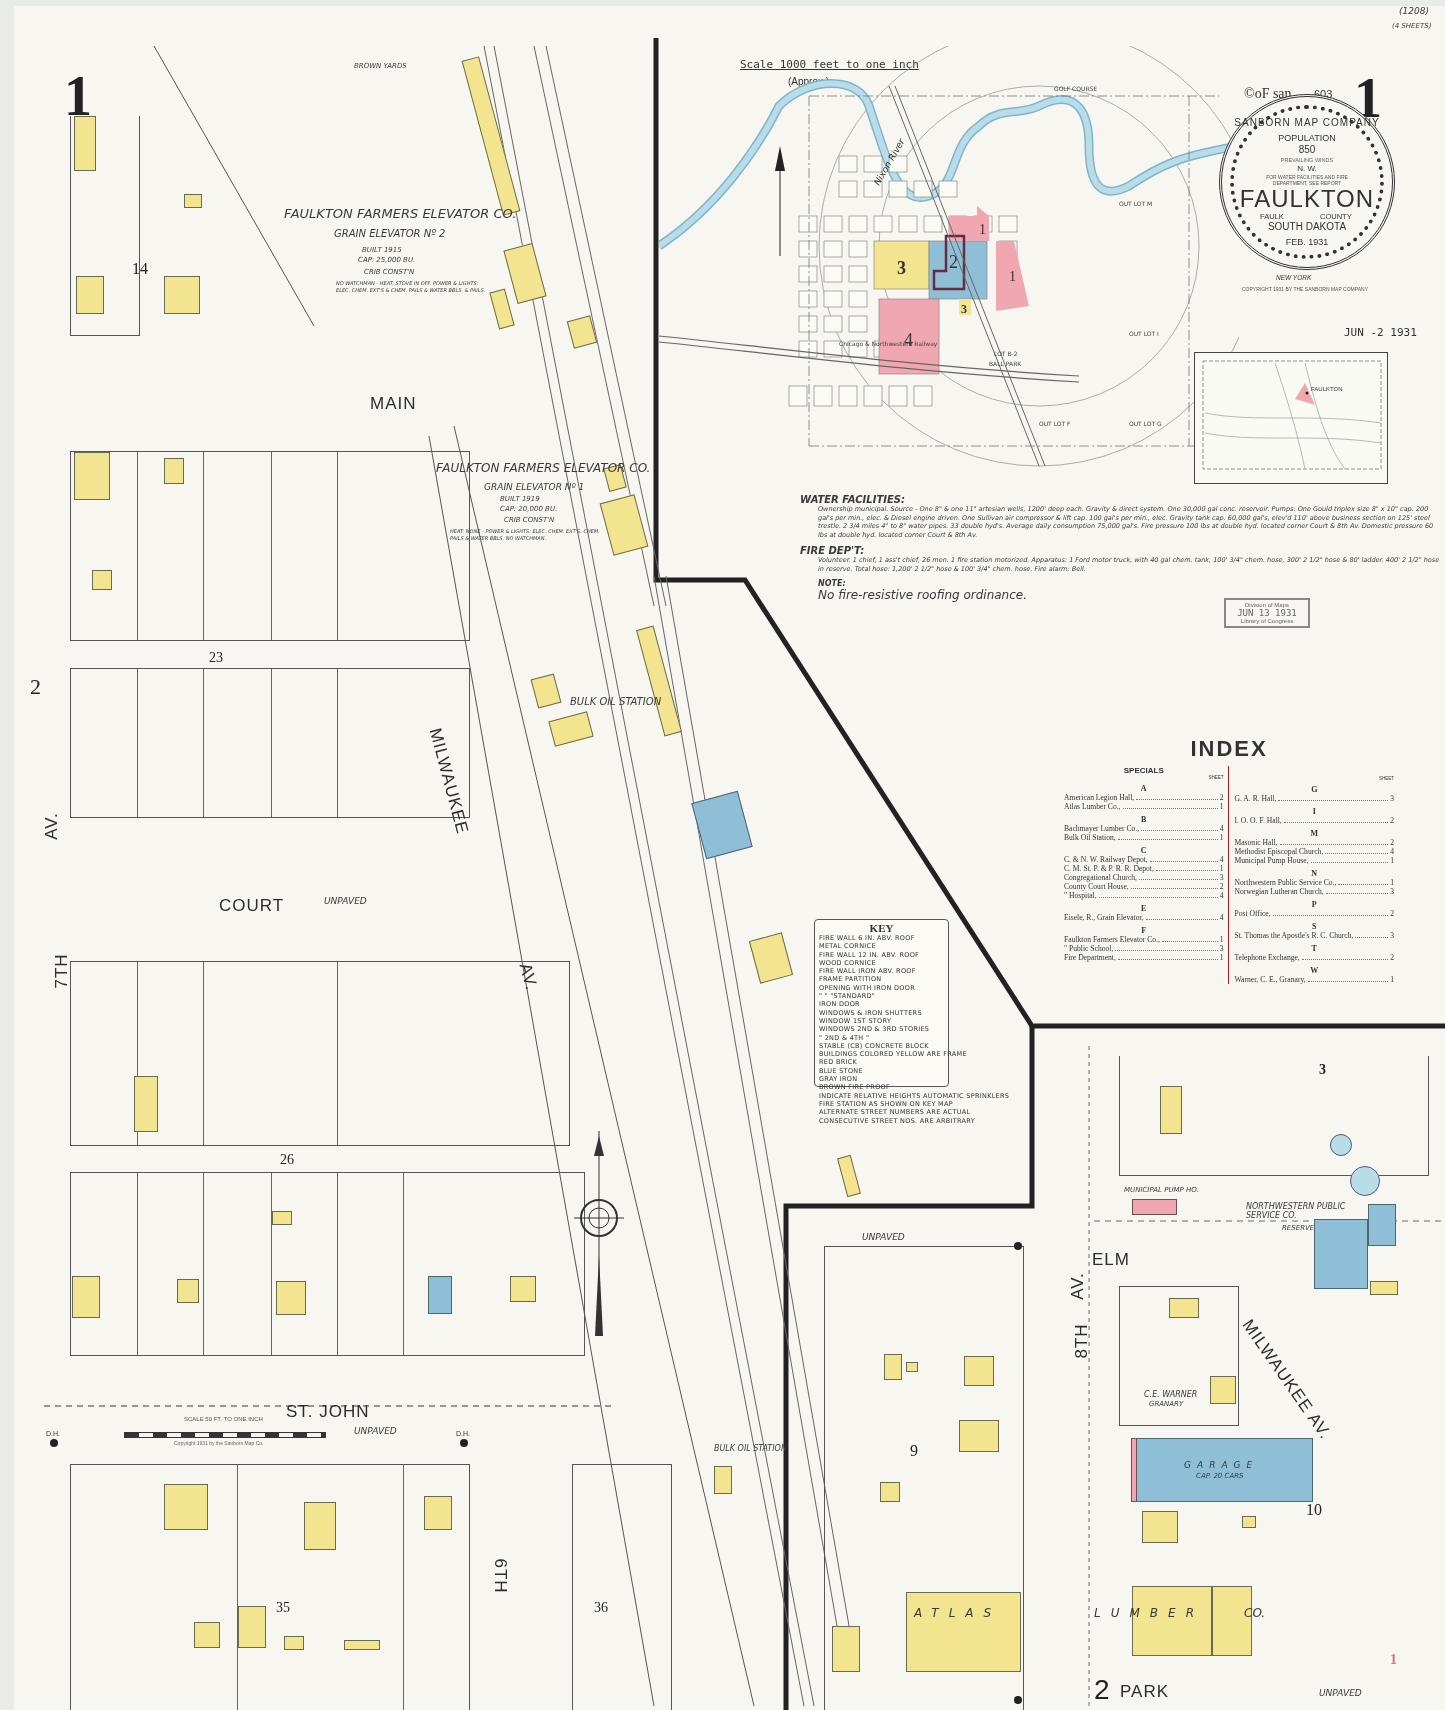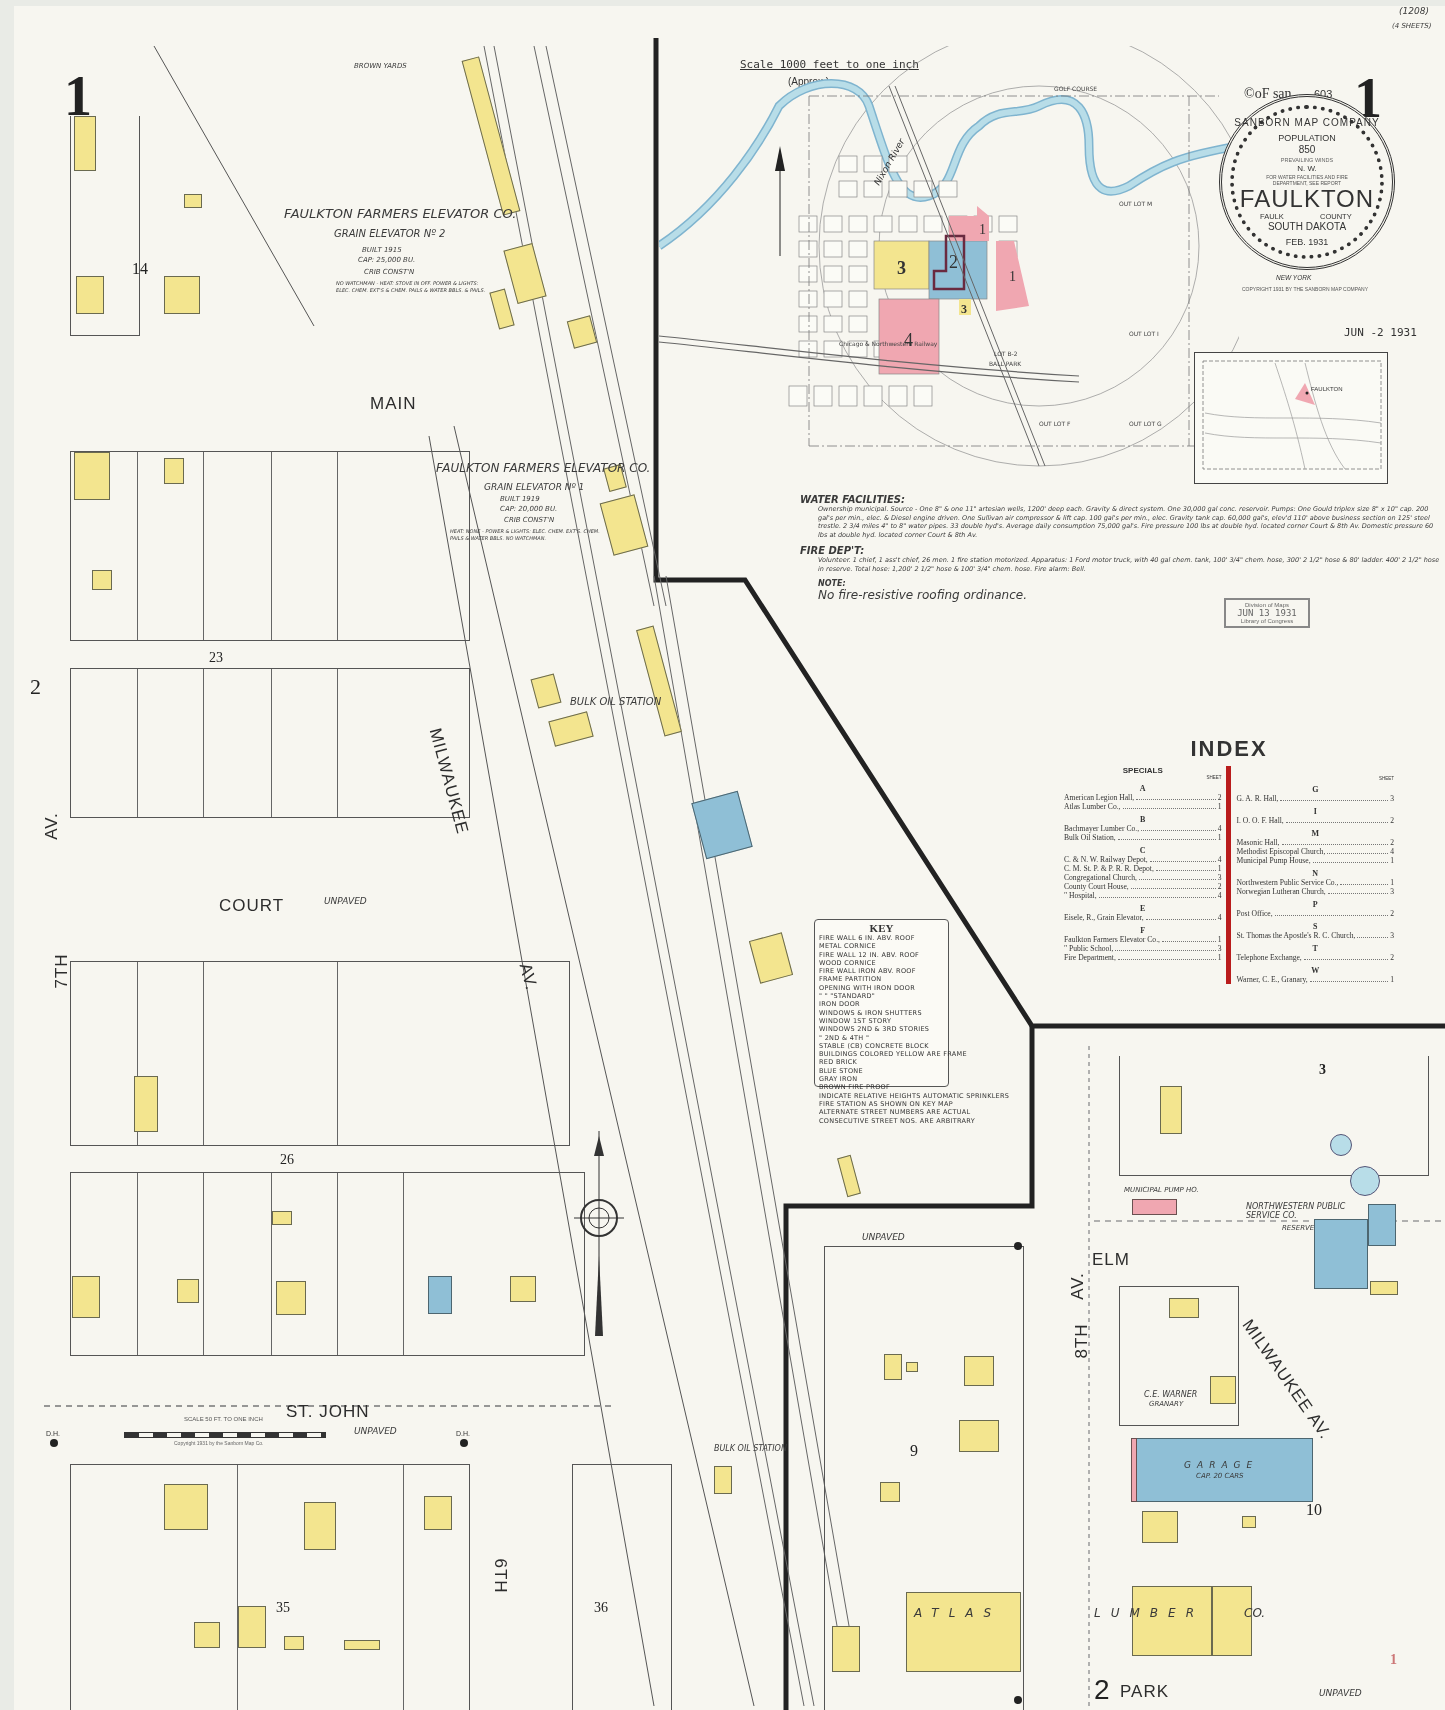--- a/index.html
+++ b/index.html
@@ -187,21 +187,21 @@
 
   <div class="abs" style="left:1210px;top:592px;width:74px;border:2px solid #888;padding:2px 4px;text-align:center;color:#666;">
     <div style="font-size:6px;">Division of Maps</div>
     <div style="font-size:9px;font-family:'DejaVu Sans Mono',monospace;">JUN 13 1931</div>
     <div style="font-size:6px;">Library of Congress</div>
   </div>
 
   <div class="abs" style="left:1050px;top:730px;width:330px;">
     <div style="text-align:center;font-size:22px;font-weight:bold;letter-spacing:2px;color:#333;">INDEX</div>
     <div style="display:flex;gap:6px;margin-top:4px;">
-      <div style="flex:1;border-right:5px solid #b91c1c;padding-right:4px;" id="idx-left">
+      <div style="flex:1;border-right:1px solid #b91c1c;padding-right:4px;" id="idx-left">
         <div style="text-align:center;font-size:8px;font-weight:bold;">SPECIALS</div>
         <div style="text-align:right;font-size:4.5px;">SHEET</div>
       <div class="idx-letter">A</div>
           <div class="idx-row">
             <span>American Legion Hall,</span>
             <span class="dots"></span>
             <span>2</span>
           </div>
           <div class="idx-row">
             <span>Atlas Lumber Co.,</span>

